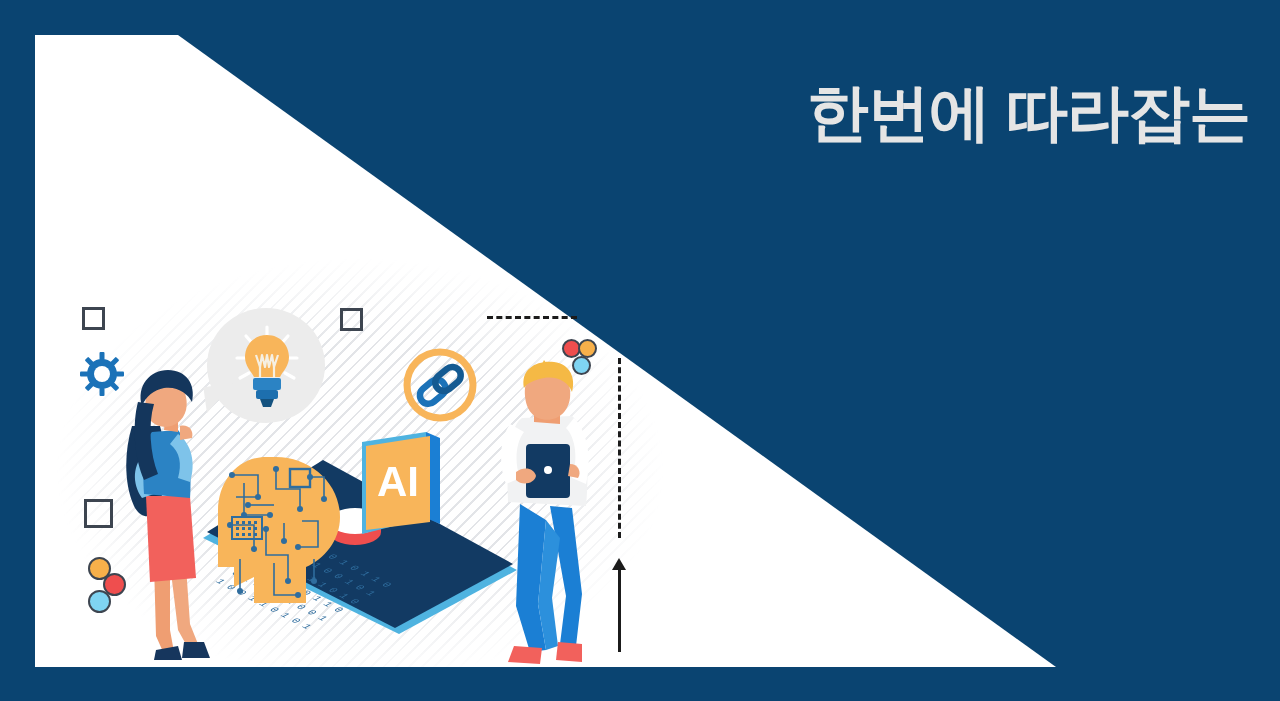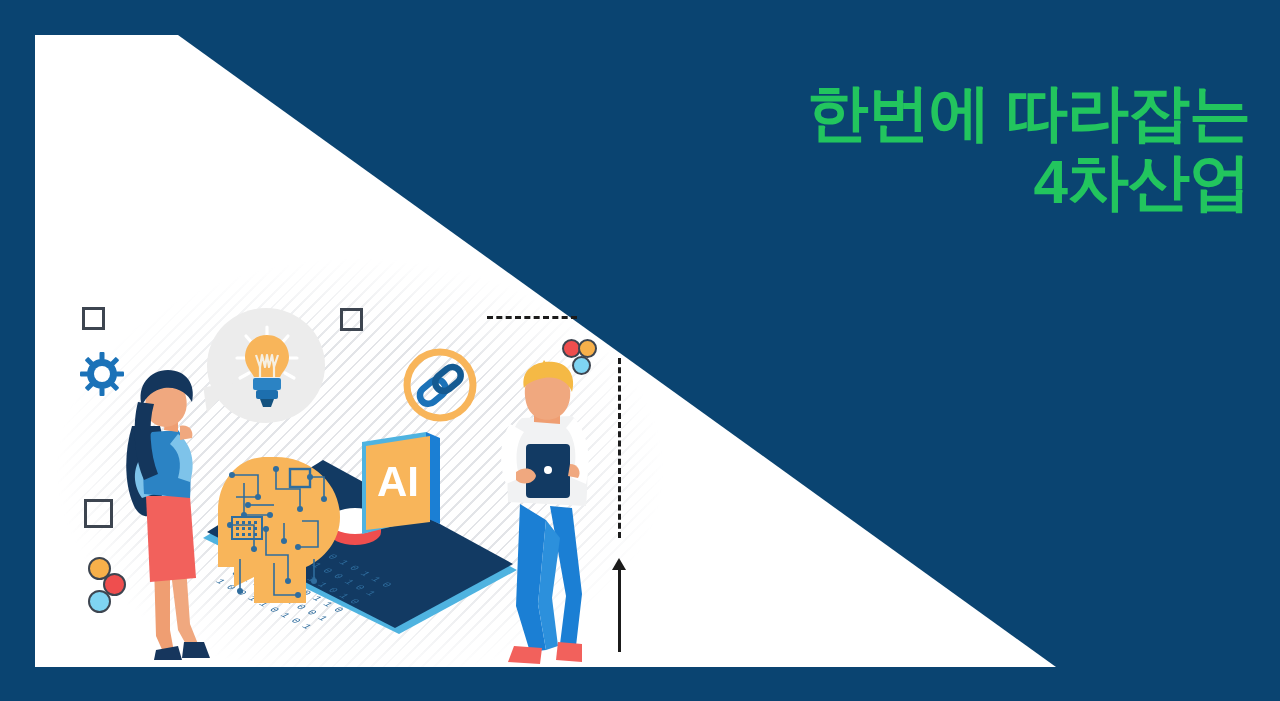--- a/index.html
+++ b/index.html
@@ -40,21 +40,21 @@
     mask-image: radial-gradient(ellipse 330px 230px at 360px 470px, #000 0%, #000 55%, transparent 92%);
   }
 
   
   #title-block {
     position: absolute;
     right: 30px;
     top: 78px;
     width: 660px;
     text-align: right;
-    color: #22c55e;
+    color: #e5e5e5;
     font-weight: 700;
     font-size: 62px;
     line-height: 1.12;
     letter-spacing: -1px;
   }
   #title-block .tline { display: block; white-space: nowrap; }
 
   
   .abs { position: absolute; }
 
@@ -329,16 +329,15 @@
 
         <path d="M30 28 C26 8 44 0 60 2 C76 4 82 18 78 32 C74 22 64 16 50 18 C40 20 33 23 30 28 Z" fill="#f5b945"></path>
         <path d="M50 0 L56 8 L46 8 Z" fill="#f5b945"></path>
       </svg>
     </div>
 
   </div>
 
   <div id="title-block">
     <span class="tline">한번에 따라잡는</span>
-    <span class="tline">4차산업</span>
   </div>
 
 </div>
 
 </body></html>

